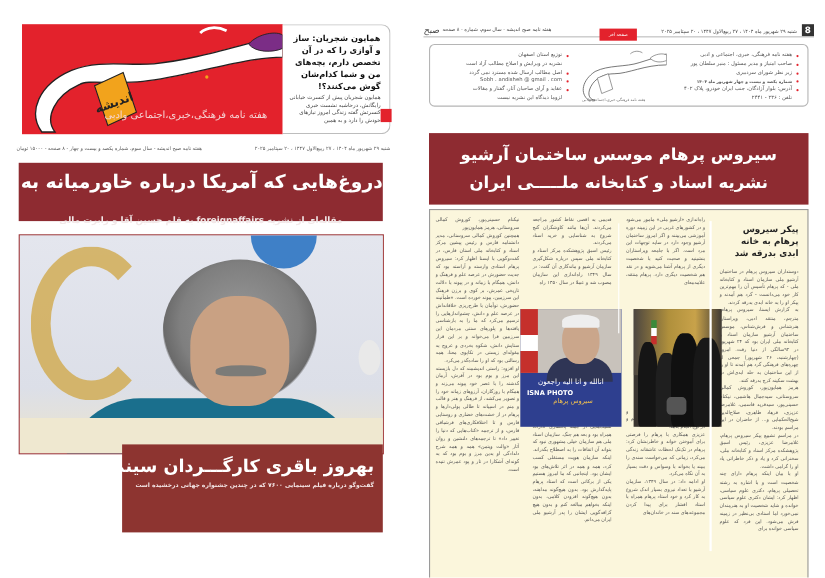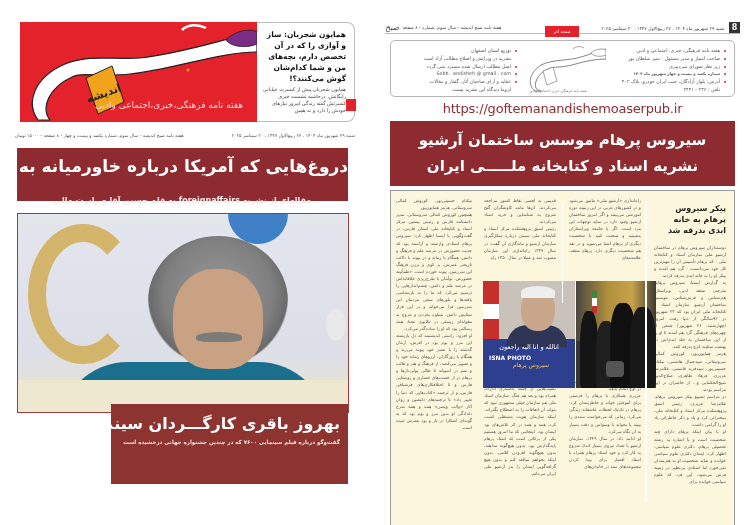--- a/index.html
+++ b/index.html
@@ -69,21 +69,21 @@
   .article-box { position: absolute; left: 15px; top: 190px; width: 345px; height: 392px; background: #fbf6dc; border: 1px solid #9a9a9a; }
   .art-col { position: absolute; top: 6px; font-size: 4.4px; line-height: 7.1px; color: #555; direction: rtl; text-align: justify; overflow: hidden; }
   .art-col.c1 { right: 8px; width: 72px; height: 318px; }
   .art-col.c2 { right: 93px; width: 72px; height: 318px; }
   .art-col.c3 { right: 178px; width: 72px; height: 318px; }
   .art-col.c4 { right: 262px; width: 76px; height: 318px; }
   .col-divider { position: absolute; top: 30px; width: 1px; height: 190px; background: #fff; }
   .art-title { font-size: 8px; font-weight: bold; color: #222; line-height: 11px; text-align: right; margin: 6px 0 8px; }
   .photo-spacer { height: 110px; }
 
-  .rp-photo1 { position: absolute; left: 92px; top: 90px; width: 92px; height: 107px; background: #2e3f8f; overflow: hidden; }
+  .rp-photo1 { position: absolute; left: 82px; top: 90px; width: 92px; height: 107px; background: #2e3f8f; overflow: hidden; }
   .rp-photo1 .flag { position: absolute; left: 0; top: 0; width: 16px; height: 58px; background: linear-gradient(180deg, #c5302c 0%, #c5302c 40%, #fff 40%, #fff 65%, #c5302c 65%); }
   .rp-photo1 .poster-top { position: absolute; left: 0; top: 0; width: 100%; height: 58px; background: #c8c2bb; }
   .rp-photo1 .old-face { position: absolute; left: 38px; top: 8px; width: 34px; height: 42px; background: #caa68b; border-radius: 45%; }
   .rp-photo1 .old-hair { position: absolute; left: 38px; top: 5px; width: 34px; height: 12px; background: #eeeeee; border-radius: 50% 50% 10% 10%; }
   .rp-photo1 .suit { position: absolute; left: 24px; top: 44px; width: 60px; height: 22px; background: #2f3555; border-radius: 20px 20px 0 0; }
   .rp-photo1 .calli { position: absolute; left: 2px; top: 62px; width: 88px; font-size: 6.5px; color: #fff; direction: rtl; text-align: center; white-space: nowrap; }
   .rp-photo1 .isna { position: absolute; left: 6px; top: 73px; font-size: 6px; font-weight: bold; color: #fff; white-space: nowrap; }
   .rp-photo1 .name { position: absolute; left: 30px; top: 80px; font-size: 6px; color: #f2c14e; direction: rtl; white-space: nowrap; }
   .rp-photo1 .fine { position: absolute; left: 6px; top: 92px; width: 80px; height: 8px; font-size: 2.5px; color: #b8c0e0; direction: rtl; line-height: 3px; }
 
@@ -180,21 +180,20 @@
     <ul class="info-col left">
       <li>توزیع استان اصفهان</li>
       <li class="nobullet">نشریه در ویرایش و اصلاح مطالب آزاد است</li>
       <li>اصل مطالب ارسال شده مسترد نمی گردد</li>
       <li style="direction:ltr;text-align:right;">Sobh . andisheh @ gmail . com</li>
       <li>عقاید و آرای صاحبان آثار، گفتار و مقالات</li>
       <li class="nobullet">لزوما دیدگاه این نشریه نیست</li>
     </ul>
   </div>
 
-  <div class="site-url">https://goftemanandishemoaserpub.ir</div>
 
   <div class="rp-headline">
     <div class="rp-headline-line">سیروس پرهام موسس ساختمان آرشیو</div>
     <div class="rp-headline-line">نشریه اسناد و کتابخانه ملـــــی ایران</div>
   </div>
 
   <div class="article-box">
 
     <div class="art-col c1">
       <div class="art-title">پیکر سیروس پرهام به خانه ابدی بدرقه شد</div>

